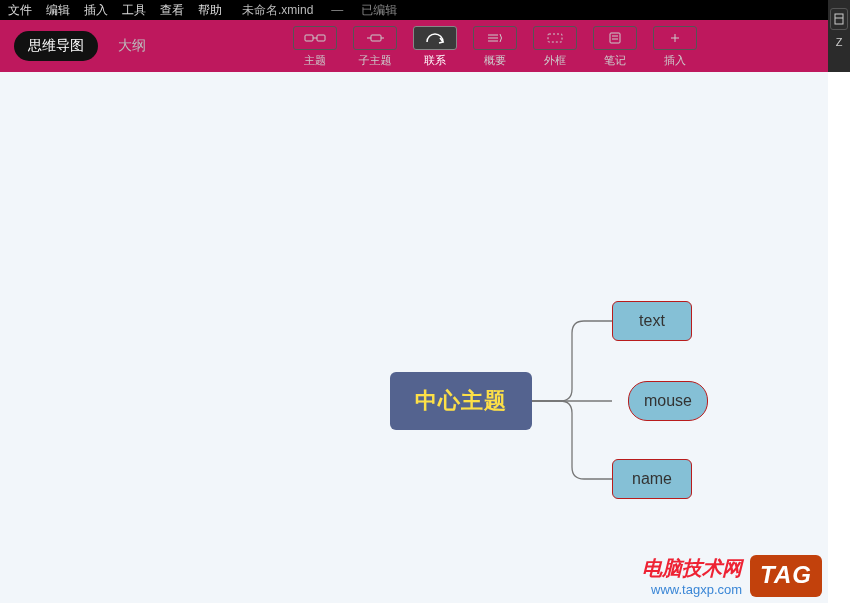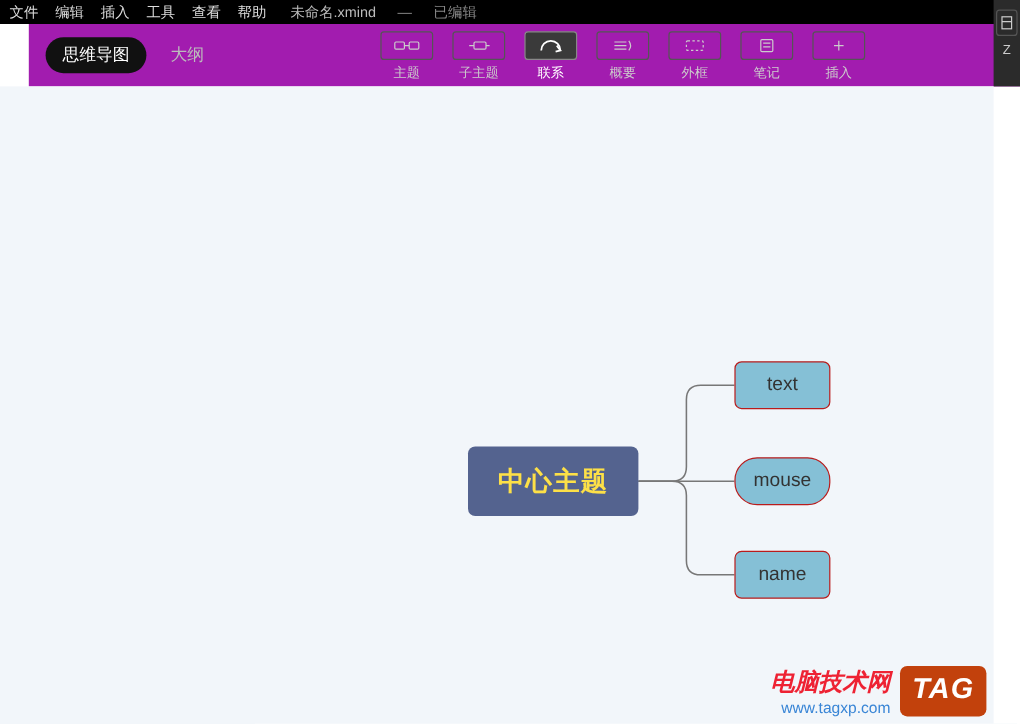--- a/index.html
+++ b/index.html
@@ -17,25 +17,24 @@
     color: #ddd;
     gap: 14px;
   }
   .menubar .menu-item { cursor: default; }
   .menubar .filename { color: #bbb; margin-left: 6px; }
   .menubar .file-status { color: #888; margin-left: 4px; }
 
   
   .header {
     height: 52px;
-    background: #a21caf;
+    background: #be185d;
     display: flex;
     align-items: center;
     position: relative;
-    margin-left: 24px;
   }
   .view-tabs {
     display: flex;
     align-items: center;
     gap: 12px;
     padding-left: 14px;
   }
   .pill {
     background: #111;
     color: #fff;
@@ -137,21 +136,21 @@
     background: #85c0d6;
     border: 1px solid #b91c1c;
     color: #333;
     border-radius: 6px;
     display: flex;
     align-items: center;
     justify-content: center;
     font-size: 16px;
   }
   .c1 { left: 612px; top: 229px; }
-  .c2 { left: 612px; top: 309px; border-radius: 19px; }
+  .c2 { left: 628px; top: 309px; border-radius: 19px; }
   .c3 { left: 612px; top: 387px; }
 
   svg.connectors {
     position: absolute;
     left: 0; top: 0;
     width: 828px; height: 531px;
     pointer-events: none;
   }
 
   

